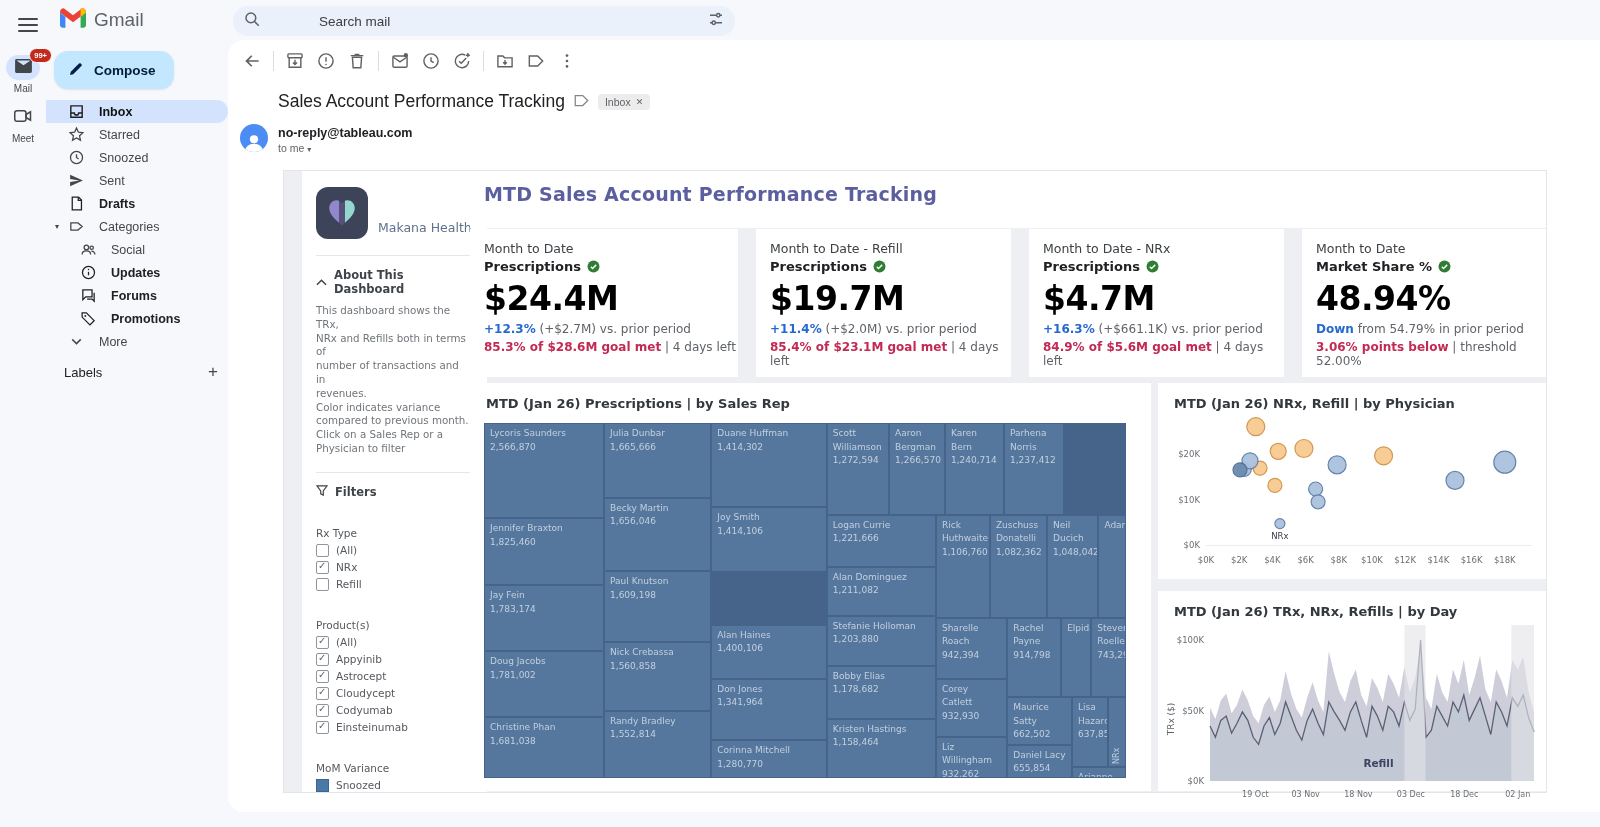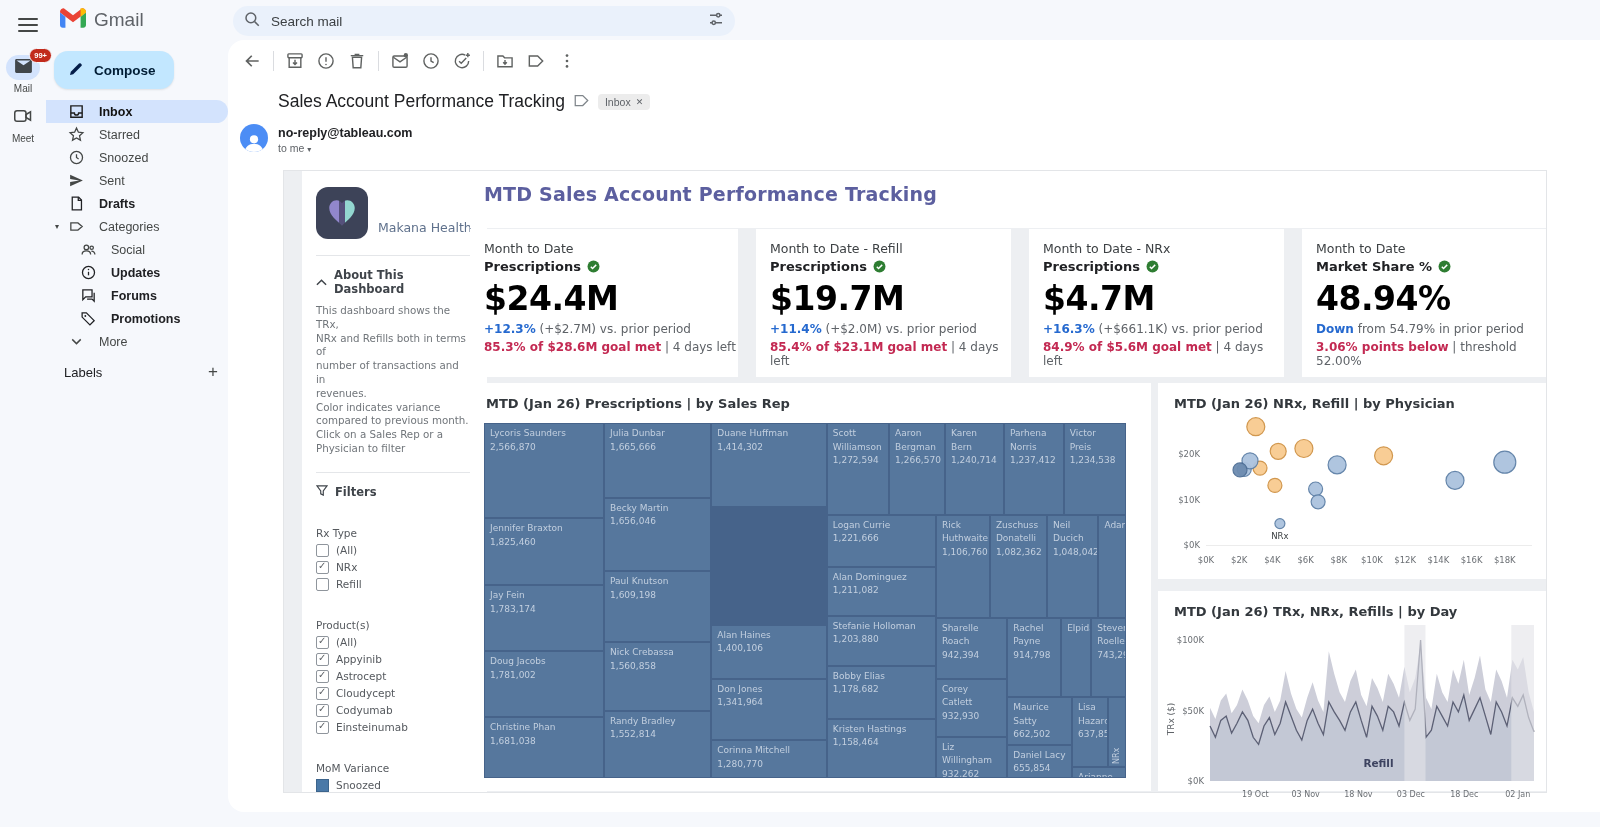--- a/index.html
+++ b/index.html
@@ -6,21 +6,21 @@
     font-family:"Liberation Sans",sans-serif;background:#f6f8fc;}
   .abs{position:absolute;}
   .app{position:relative;width:1600px;height:827px;background:#f6f8fc;}
   
   .hamburger{left:12px;top:10px;width:24px;height:22px;padding:4px;cursor:pointer;}
   .hamburger span{display:block;height:2px;background:#444746;margin:4px 2px;border-radius:1px;}
   .gmail-logo{left:60px;top:8px;display:flex;align-items:center;gap:8px;}
   .gmail-logo .brand{font-size:19px;color:#5f6368;}
   .searchbar{left:233px;top:6px;width:502px;height:30px;background:#eaf1fb;border-radius:16px;
     display:flex;align-items:center;padding:0 10px;box-sizing:border-box;gap:10px;}
-  .searchbar .ph{flex:1;font-size:13.5px;color:#3c4043;}
+  .searchbar .ph{flex:1;font-size:13.5px;color:#3c4043;margin-left:48px;}
   
   .rail-item{width:46px;text-align:center;}
   .rail-pill{width:34px;height:25px;margin:0 auto;border-radius:13px;display:flex;align-items:center;justify-content:center;position:relative;}
   .rail-pill.active{background:#d3e3fd;}
   .rail-badge{position:absolute;top:-7px;right:-12px;background:#c22b1c;color:#fff;font-size:7.5px;font-weight:bold;
     padding:2px 4px;border-radius:8px;border:1px solid #f6f8fc;}
   .rail-label{font-size:10px;color:#444746;margin-top:3px;}
   
   .compose{left:54px;top:51px;height:38px;background:#c2e7ff;border-radius:14px;display:flex;align-items:center;
     padding:0 18px 0 14px;gap:10px;cursor:pointer;box-shadow:0 1px 2px rgba(60,64,67,.12);}
@@ -510,20 +510,24 @@
               <div>1,560,858</div>
             </div>
             <div class="tm-cell" style="left: 18.7%; top: 81.1%; width: 16.7%; height: 18.9%;">
               <div>Randy Bradley</div>
               <div>1,552,814</div>
             </div>
             <div class="tm-cell" style="left: 35.4%; top: 0%; width: 18%; height: 23.7%;">
               <div>Duane Huffman</div>
               <div>1,414,302</div>
             </div>
+            <div class="tm-cell" style="left: 35.4%; top: 23.7%; width: 18%; height: 18.3%;">
+              <div>Joy Smith</div>
+              <div>1,414,106</div>
+            </div>
             <div class="tm-cell" style="left: 35.4%; top: 56.9%; width: 18%; height: 15.2%;">
               <div>Alan Haines</div>
               <div>1,400,106</div>
             </div>
             <div class="tm-cell" style="left: 35.4%; top: 72.1%; width: 18%; height: 17.2%;">
               <div>Don Jones</div>
               <div>1,341,964</div>
             </div>
             <div class="tm-cell" style="left: 35.4%; top: 89.3%; width: 18%; height: 10.7%;">
               <div>Corinna Mitchell</div>
@@ -537,24 +541,20 @@
               <div>Aaron Bergman</div>
               <div>1,266,570</div>
             </div>
             <div class="tm-cell" style="left: 71.8%; top: 0%; width: 9.2%; height: 25.9%;">
               <div>Karen Bern</div>
               <div>1,240,714</div>
             </div>
             <div class="tm-cell" style="left: 81%; top: 0%; width: 9.3%; height: 25.9%;">
               <div>Parhena Norris</div>
               <div>1,237,412</div>
-            </div>
-            <div class="tm-cell" style="left: 90.3%; top: 0%; width: 9.7%; height: 25.9%;">
-              <div>Victor Preis</div>
-              <div>1,234,538</div>
             </div>
             <div class="tm-cell" style="left: 53.4%; top: 25.9%; width: 17%; height: 14.6%;">
               <div>Logan Currie</div>
               <div>1,221,666</div>
             </div>
             <div class="tm-cell" style="left: 53.4%; top: 40.5%; width: 17%; height: 13.8%;">
               <div>Alan Dominguez</div>
               <div>1,211,082</div>
             </div>
             <div class="tm-cell" style="left: 53.4%; top: 54.3%; width: 17%; height: 14.1%;">

